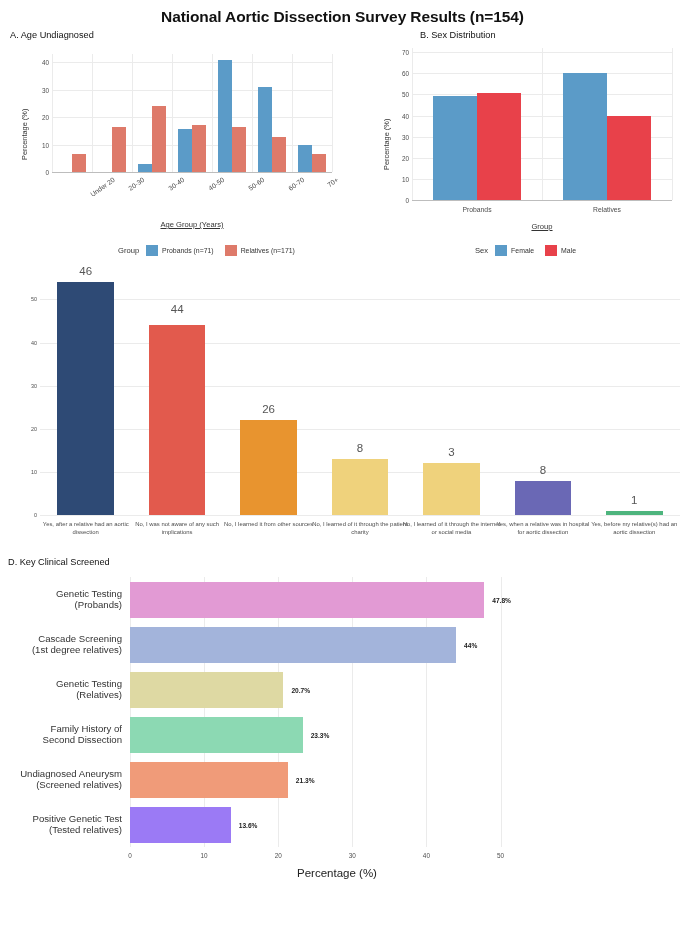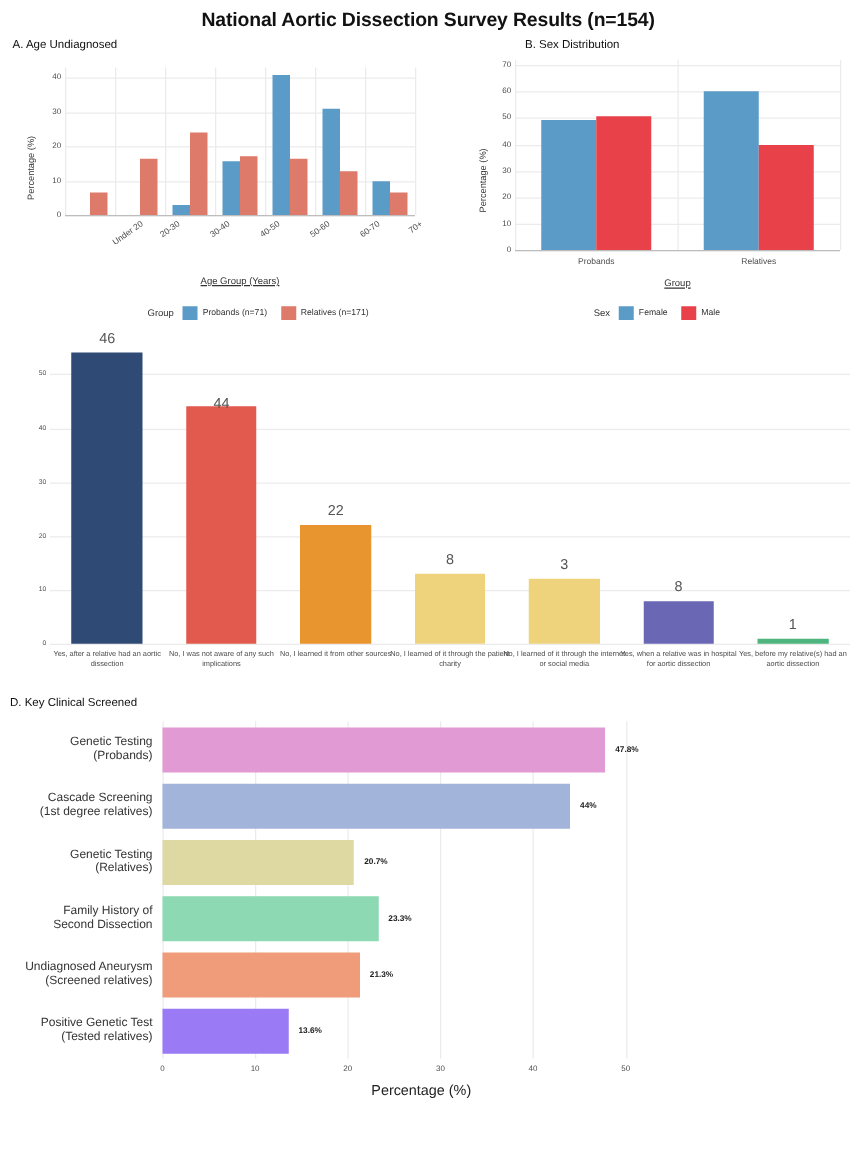--- a/index.html
+++ b/index.html
@@ -304,24 +304,24 @@
       <div class="gridline" style="top: 120.69px;"></div>
       <div class="axis-tick-y" style="top: 120.69px; font-size: 5.4px;">30</div>
       <div class="gridline" style="top: 77.5862px;"></div>
       <div class="axis-tick-y" style="top: 77.5862px; font-size: 5.4px;">40</div>
       <div class="gridline" style="top: 34.4828px;"></div>
       <div class="axis-tick-y" style="top: 34.4828px; font-size: 5.4px;">50</div>
       <div class="bar" style="left: 17.3714px; width: 56.6857px; height: 232.759px; background: rgb(46, 74, 117);"></div>
       <div class="barlabel" style="left: 45.7143px; top: 0.241379px;">46</div>
       <div class="catlabel" style="left: 45.7143px; top: 256px;">Yes, after a relative had an aortic dissection</div>
       <div class="bar" style="left: 108.8px; width: 56.6857px; height: 189.655px; background: rgb(226, 90, 77);"></div>
-      <div class="barlabel" style="left: 137.143px; top: 52px;">44</div>
+      <div class="barlabel" style="left: 137.143px; top: 38px;">44</div>
       <div class="catlabel" style="left: 137.143px; top: 256px;">No, I was not aware of any such implications</div>
       <div class="bar" style="left: 200.229px; width: 56.6857px; height: 94.8276px; background: rgb(232, 148, 47);"></div>
-      <div class="barlabel" style="left: 228.571px; top: 138.172px;">22</div>
+      <div class="barlabel" style="left: 228.571px; top: 138.172px;">26</div>
       <div class="catlabel" style="left: 228.571px; top: 256px;">No, I learned it from other sources</div>
       <div class="bar" style="left: 291.657px; width: 56.6857px; height: 56.0345px; background: rgb(239, 210, 124);"></div>
       <div class="barlabel" style="left: 320px; top: 176.966px;">8</div>
       <div class="catlabel" style="left: 320px; top: 256px;">No, I learned of it through the patient charity</div>
       <div class="bar" style="left: 383.086px; width: 56.6857px; height: 51.7241px; background: rgb(239, 210, 124);"></div>
       <div class="barlabel" style="left: 411.429px; top: 181.276px;">3</div>
       <div class="catlabel" style="left: 411.429px; top: 256px;">No, I learned of it through the internet or social media</div>
       <div class="bar" style="left: 474.514px; width: 56.6857px; height: 34.4828px; background: rgb(106, 104, 181);"></div>
       <div class="barlabel" style="left: 502.857px; top: 198.517px;">8</div>
       <div class="catlabel" style="left: 502.857px; top: 256px;">Yes, when a relative was in hospital for aortic dissection</div>

